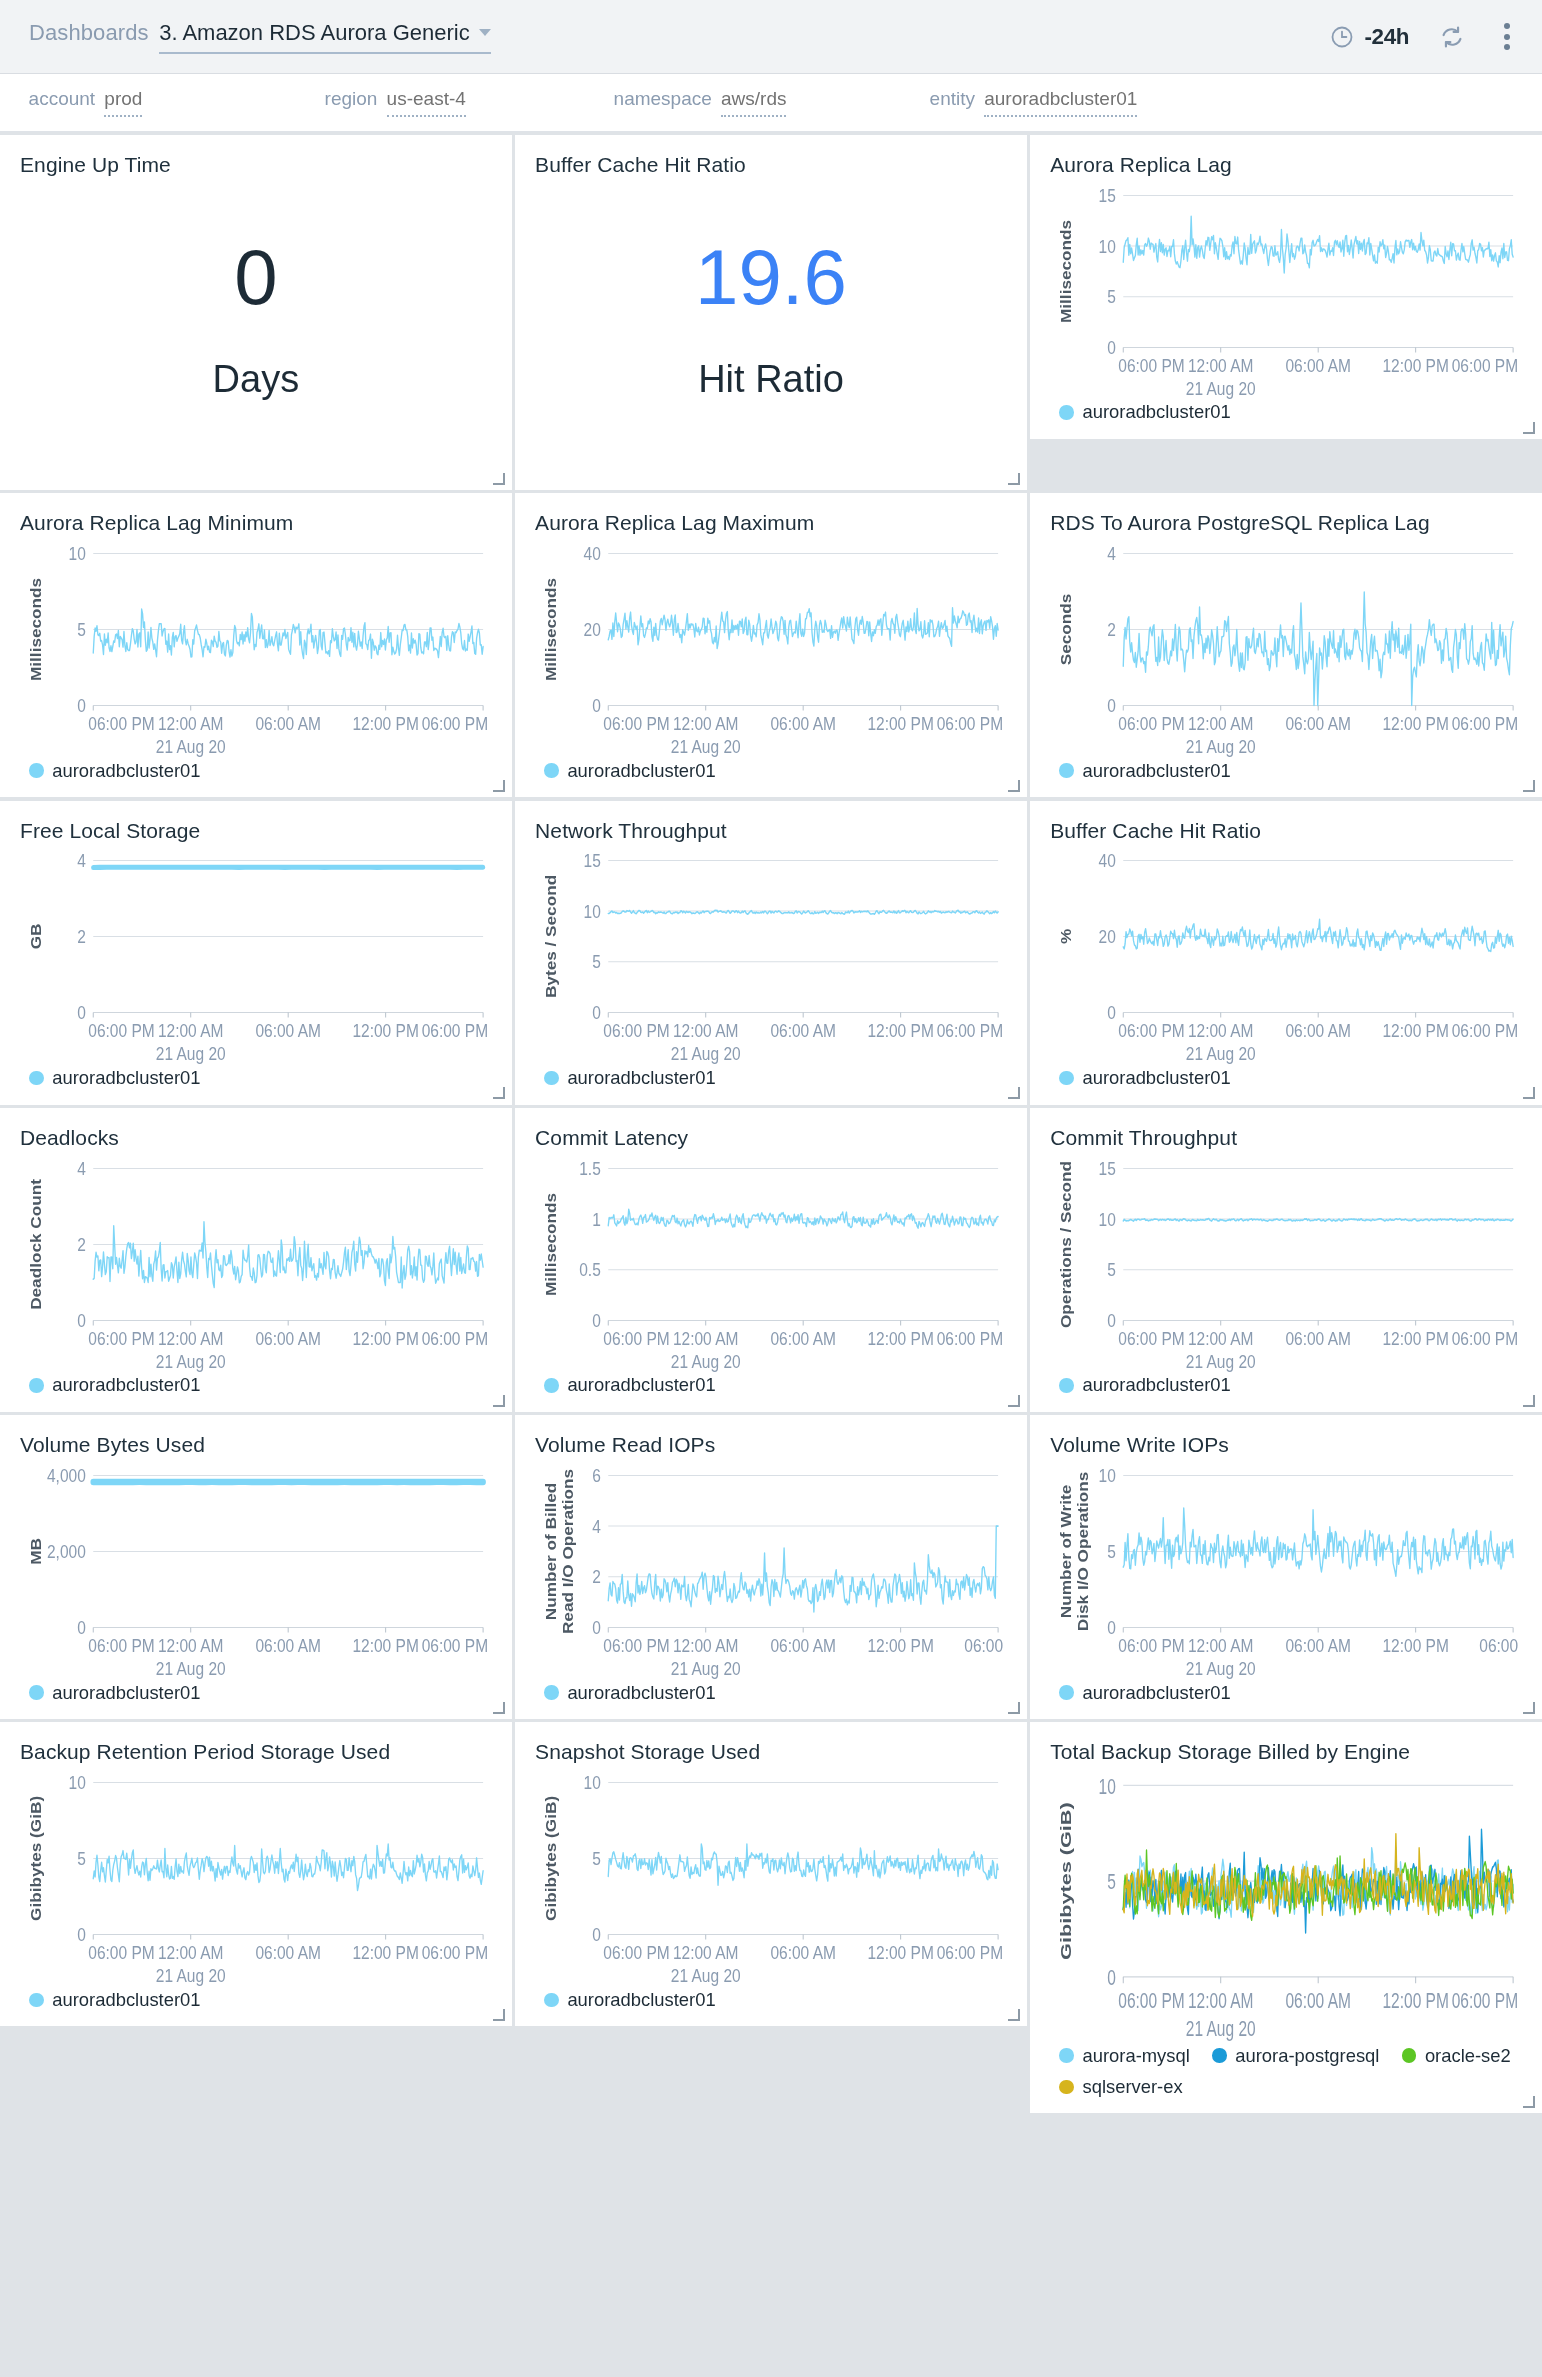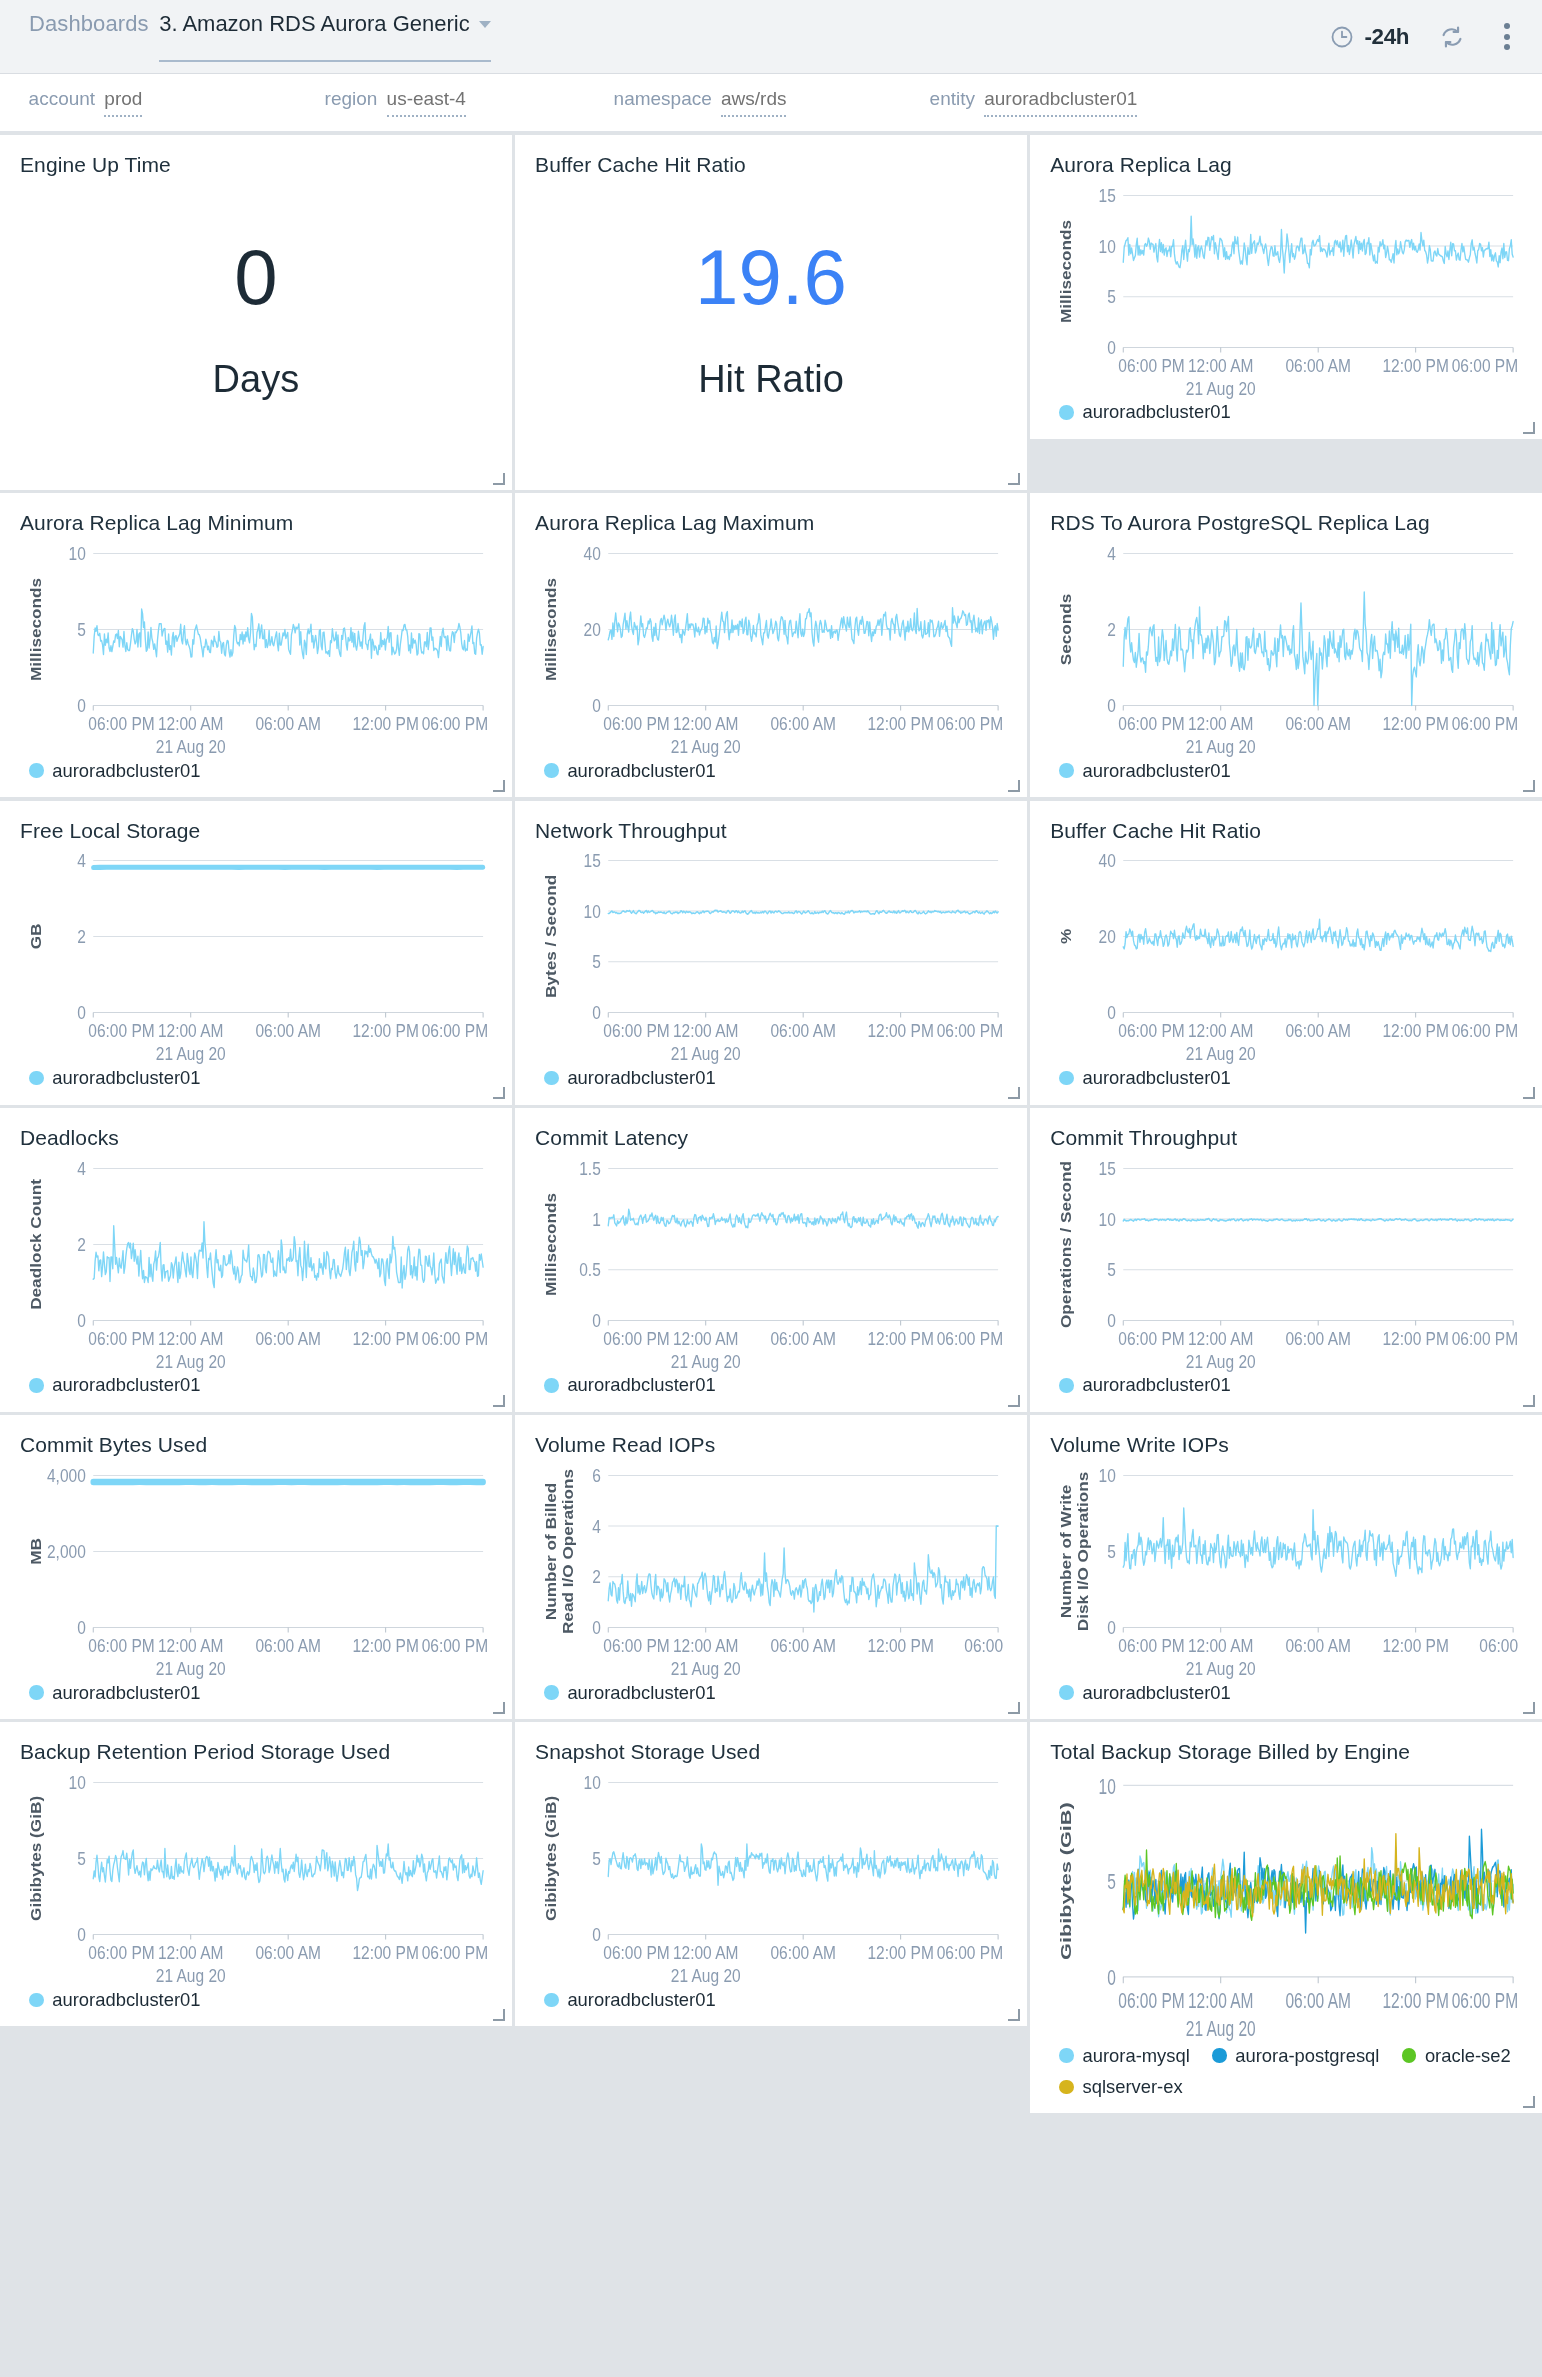--- a/index.html
+++ b/index.html
@@ -30,21 +30,21 @@
   }
   .breadcrumb { display: flex; align-items: baseline; gap: 10.5px; }
   .crumb-root {
     font-size: 22px;
     color: #8a9bb0;
     letter-spacing: 0.1px;
   }
   .crumb-current-wrap {
     display: flex; align-items: baseline; gap: 9.2px;
     border-bottom: 2px solid #a9bacd;
-    padding-bottom: 23px;
+    padding-bottom: 6px;
   }
   .crumb-current {
     font-size: 22px;
     color: #1d2b36;
   }
   .chev {
     width: 0; height: 0;
     border-left: 6px solid transparent;
     border-right: 6px solid transparent;
     border-top: 7.2px solid #9fb1c4;
@@ -570,21 +570,21 @@
         </div>
         <div class="legend">
           <div class="legend-item">
             <span class="legend-dot" style="background: rgb(126, 214, 247);"></span>
             <span class="legend-text">auroradbcluster01</span>
           </div>
         </div>
         <div class="resize-handle"></div>
       </div>
       <div class="panel chartpanel">
-        <div class="panel-title">Commit Bytes Used</div>
+        <div class="panel-title">Volume Bytes Used</div>
         <div class="chart-area">
           <svg viewBox="0 0 760 300" preserveAspectRatio="none" class="chart-svg">
             <line x1="118" x2="746" y1="228" y2="228" stroke="#cfd6dd" stroke-width="1.4"></line>
             <text x="106" y="237" text-anchor="end" font-size="25" fill="#8a9bb0" font-family="&quot;Liberation Sans&quot;, sans-serif">0</text>
             <line x1="118" x2="746" y1="122" y2="122" stroke="#d9dfe5" stroke-width="1.4"></line>
             <text x="106" y="131" text-anchor="end" font-size="25" fill="#8a9bb0" font-family="&quot;Liberation Sans&quot;, sans-serif">2,000</text>
             <line x1="118" x2="746" y1="16" y2="16" stroke="#d9dfe5" stroke-width="1.4"></line>
             <text x="106" y="25" text-anchor="end" font-size="25" fill="#8a9bb0" font-family="&quot;Liberation Sans&quot;, sans-serif">4,000</text>
             <text x="34" y="122" text-anchor="middle" font-size="24" fill="#4d5964" font-weight="bold" font-family="&quot;Liberation Sans&quot;, sans-serif" transform="rotate(-90 34 122)">MB</text>
             <line x1="118" x2="118" y1="228" y2="235" stroke="#b7c1cb" stroke-width="1.6"></line>

